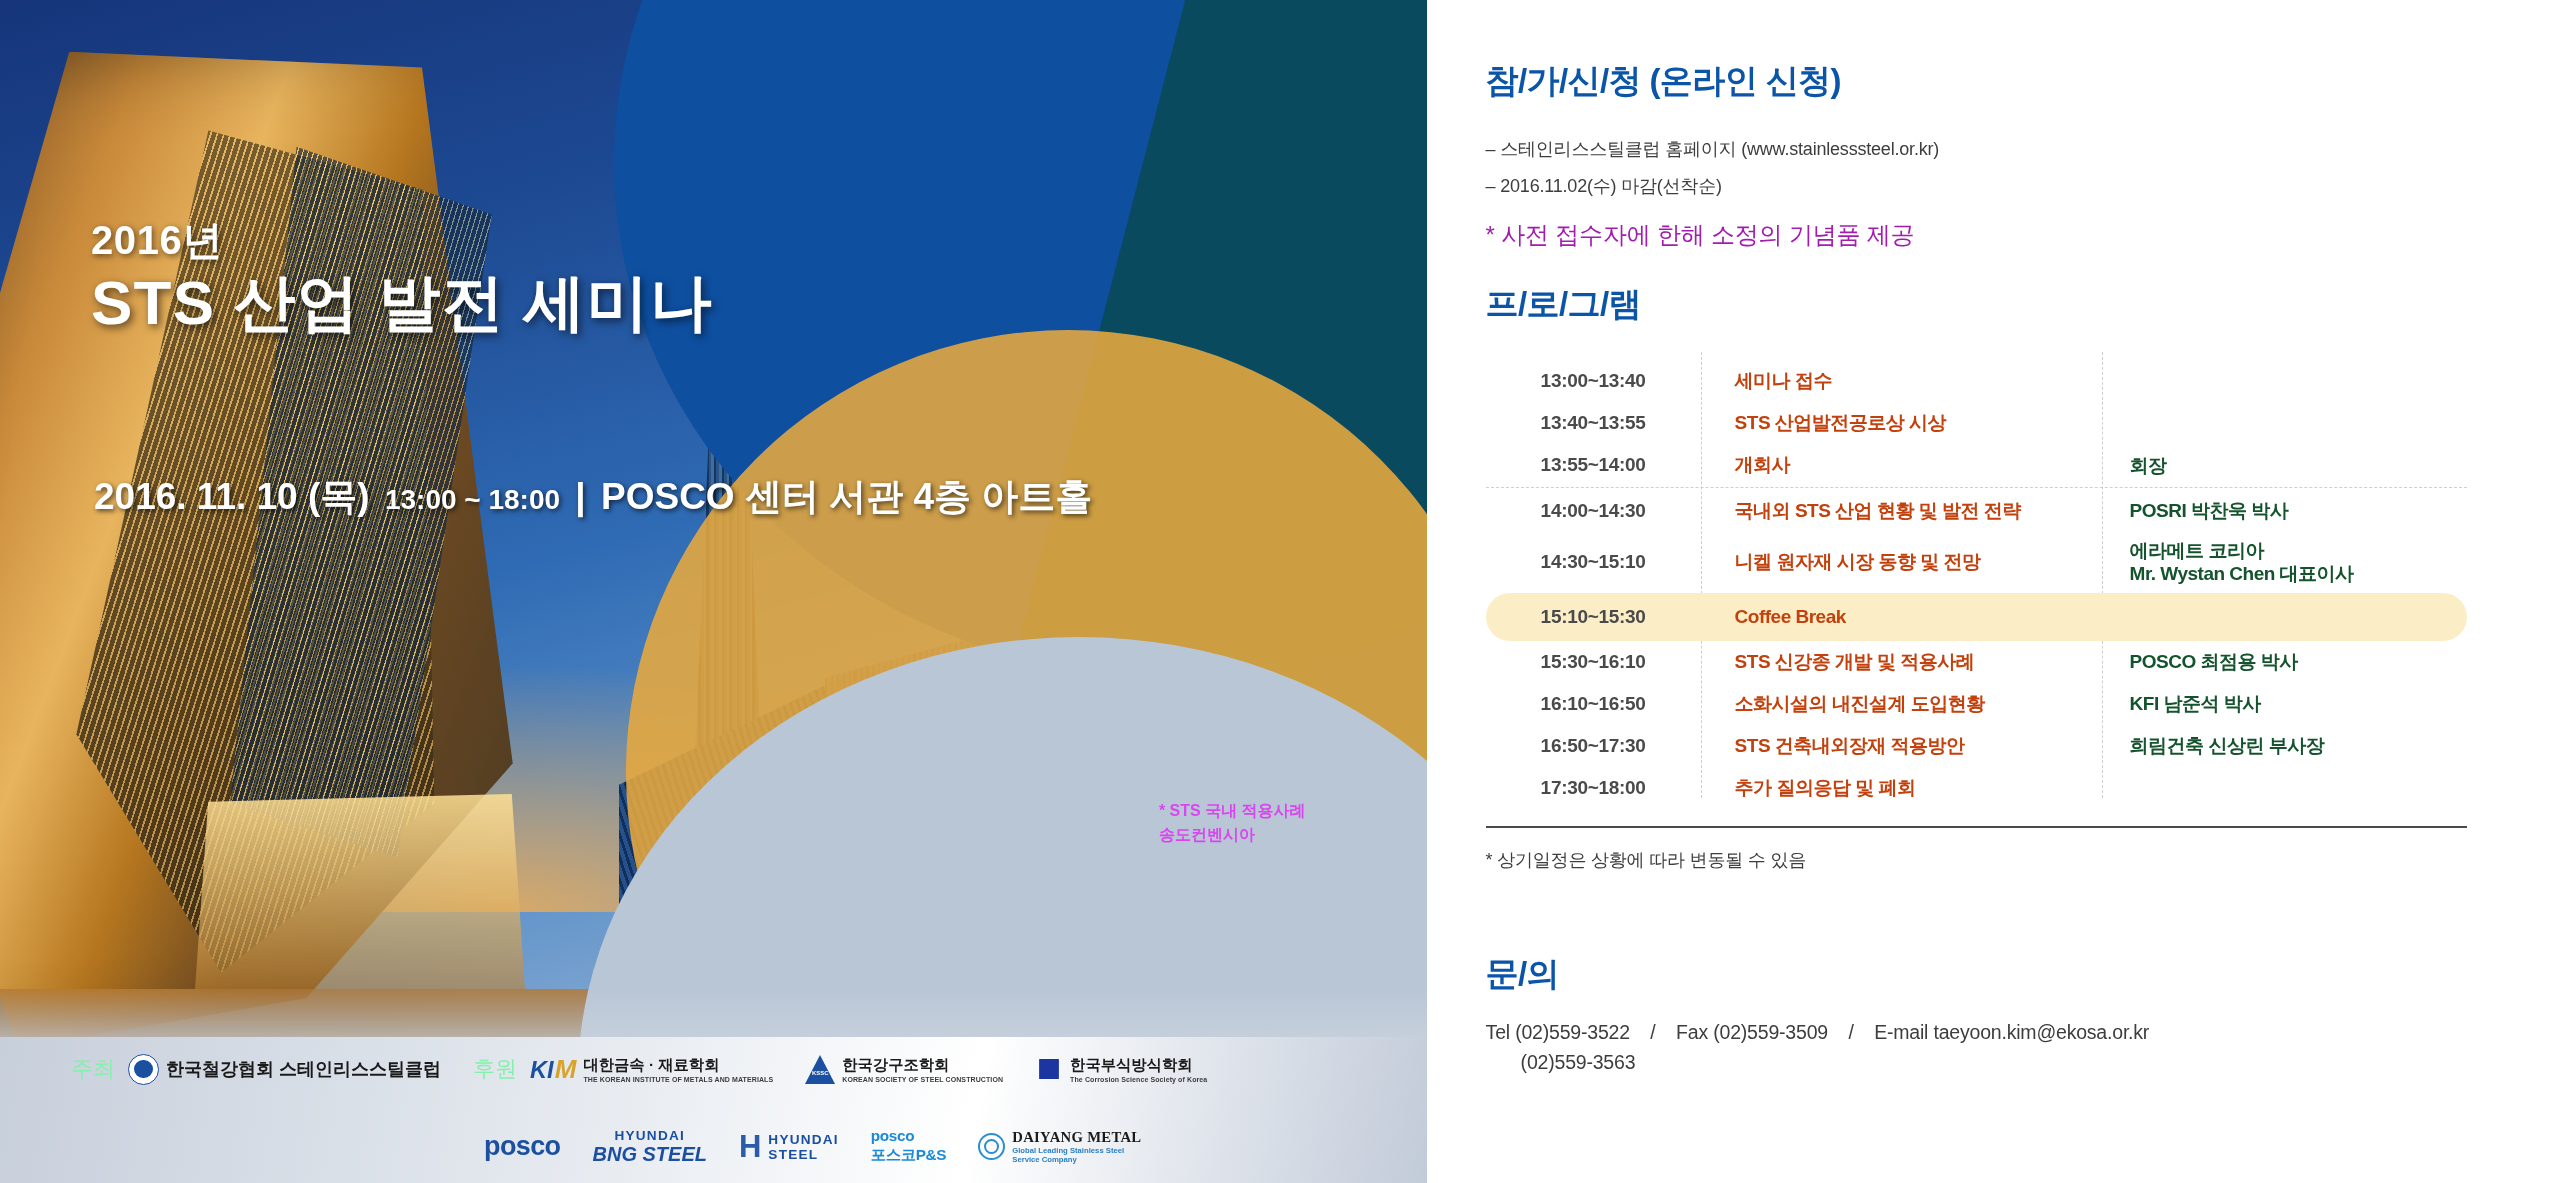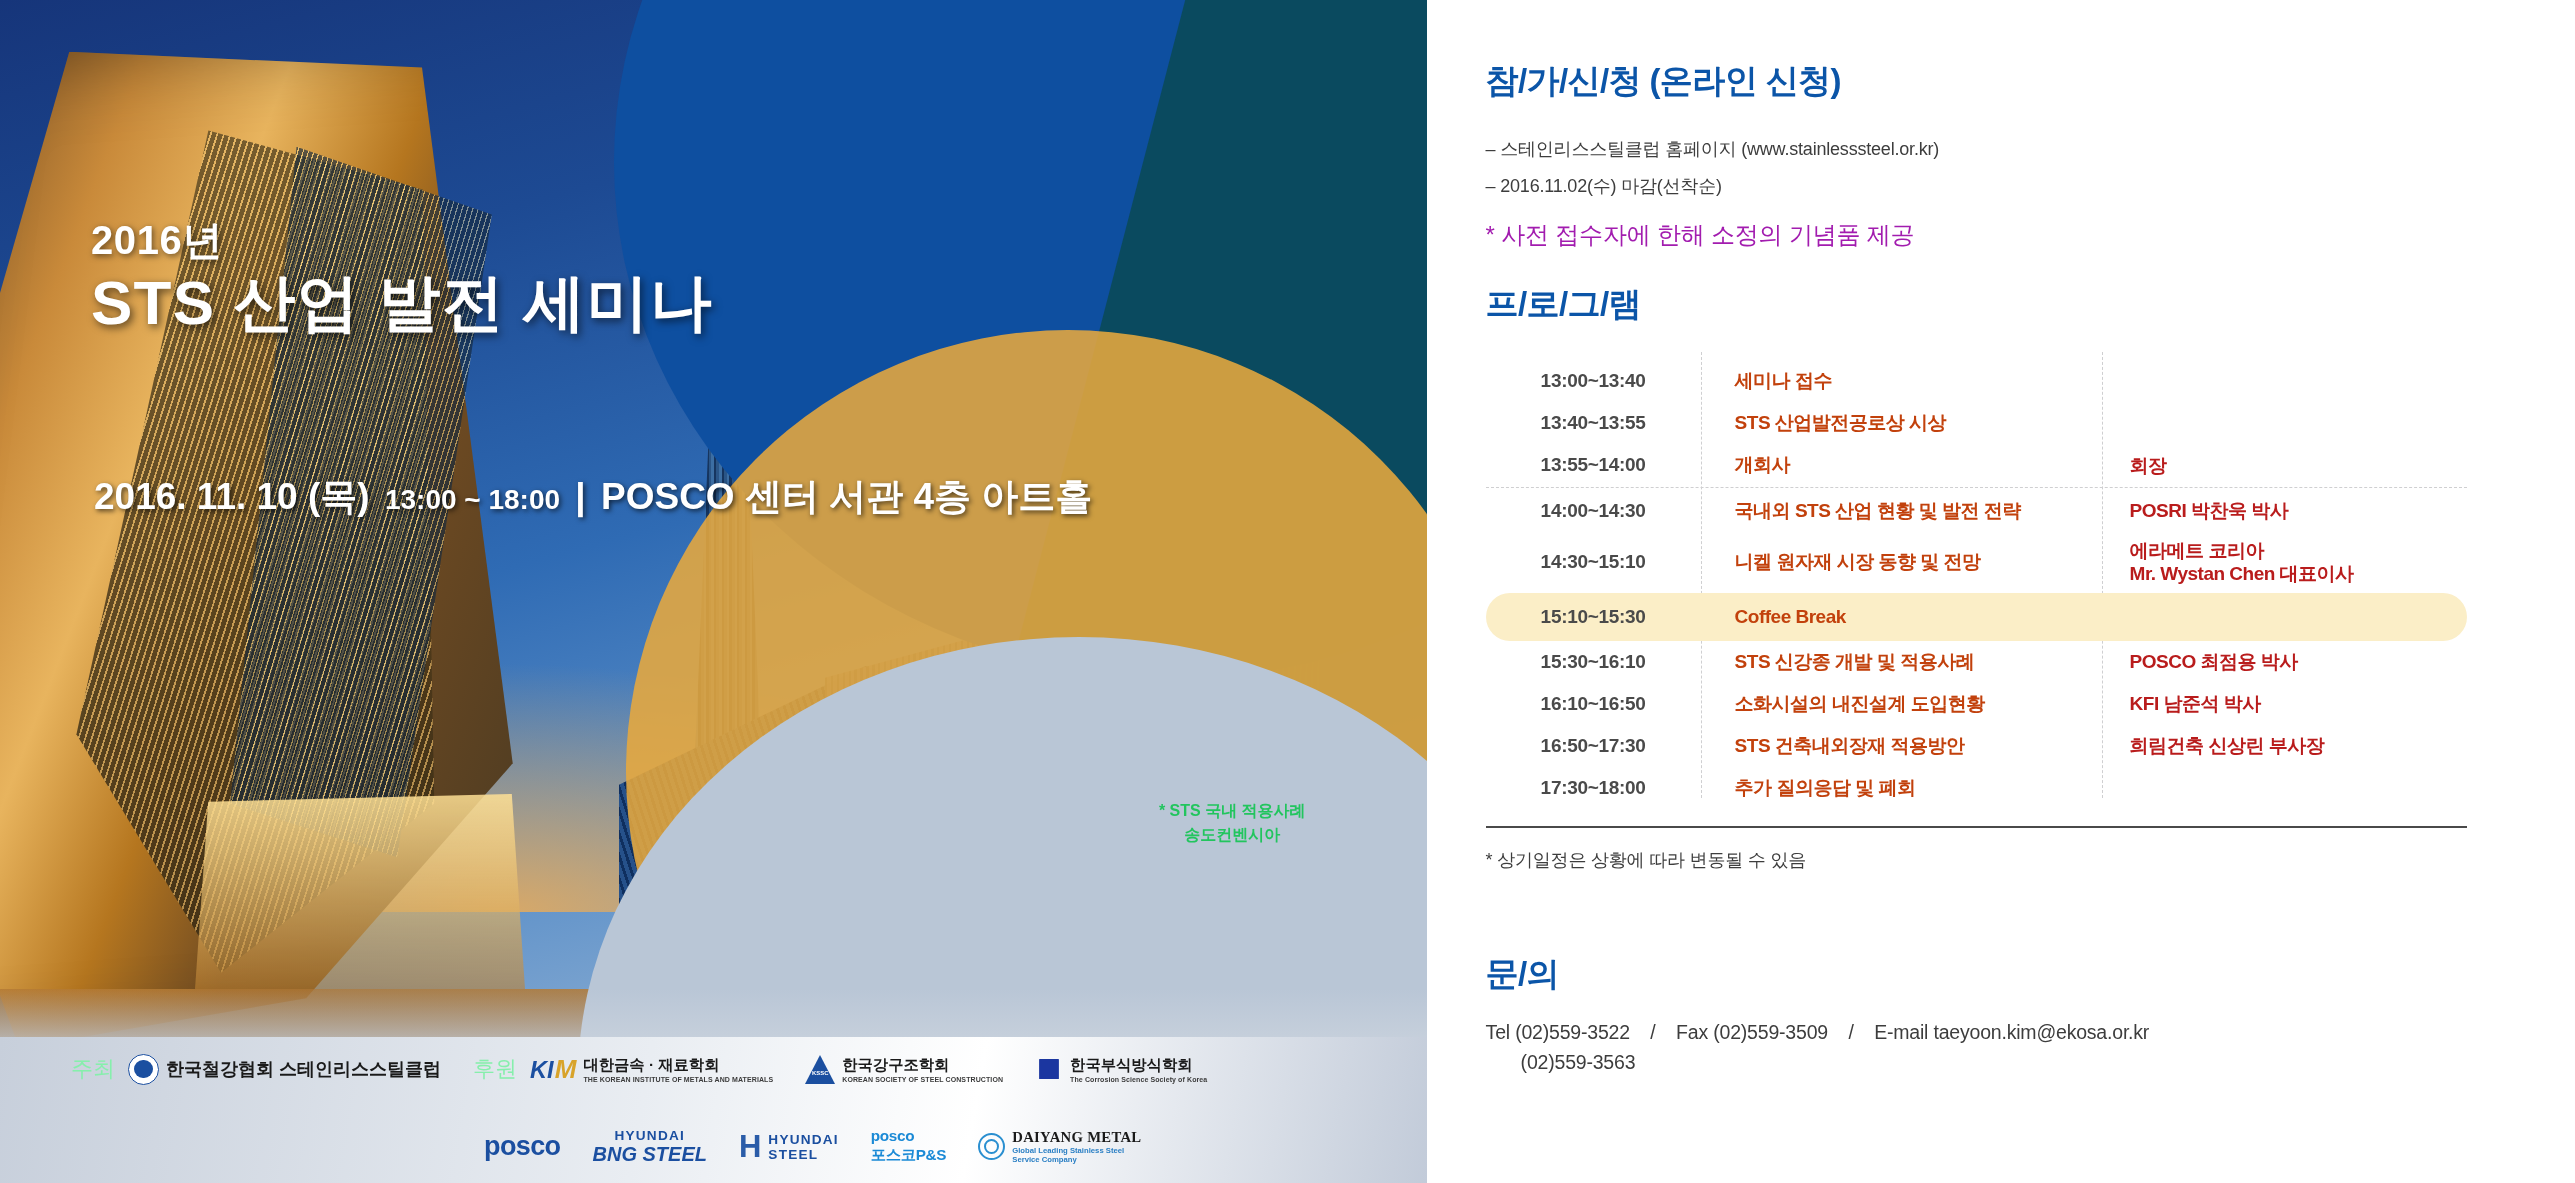--- a/index.html
+++ b/index.html
@@ -88,21 +88,21 @@
   .hero{ position:absolute; left:91px; top:218px; z-index:30; }
   .hero-year{ color:#fff; font-size:40px; font-weight:bold; letter-spacing:0.6px;
     text-shadow:1.8px 2.4px 5.9px rgba(0,0,0,.55); line-height:1.1; }
   .hero-title{ color:#fff; font-size:62px; font-weight:bold; letter-spacing:1.2px;
     text-shadow:2.4px 2.9px 8.3px rgba(0,0,0,.6); line-height:1.15; margin-top:4.7px; white-space:nowrap; }
   .hero-sub{ position:absolute; left:94px; top:472px; z-index:30; color:#fff;
     text-shadow:1.8px 1.8px 5.3px rgba(0,0,0,.65); white-space:nowrap; }
   .hero-sub .big{ font-size:37px; font-weight:bold; }
   .hero-sub .mid{ font-size:28px; font-weight:bold; }
   .photo-caption{ position:absolute; right:121px; top:799px; z-index:30;
-    color:#22c55e; font-size:16px; font-weight:bold; line-height:1.5; text-align:center; }
+    color:#d946ef; font-size:16px; font-weight:bold; line-height:1.5; }
 
   
   .sponsors{ position:absolute; left:0; bottom:17.7px; width:1477px; z-index:40;
     display:flex; flex-direction:column; gap:10.6px; padding:0 71px; }
   .sp-row{ display:flex; align-items:center; }
   .sp-row-1{ gap:0; }
   .sp-label{ color:#86efac; font-size:22px; font-weight:normal; margin-right:13px; white-space:nowrap; }
   .sp-item{ display:flex; align-items:center; gap:7px; margin-right:32px; white-space:nowrap; }
   .sp-ko{ color:#1a1a1a; font-size:18px; font-weight:bold; }
   .sp-ko-sm{ color:#1a1a1a; font-size:15.3px; font-weight:bold; }
@@ -159,21 +159,21 @@
   .thead .vsep{ position:absolute; left:215px; top:8.3px; bottom:8.3px; width:0;
     border-left:1.2px dashed #cfcfd1; }
 
   .tbody{ position:relative; padding-top:8.3px; }
   .vline{ position:absolute; top:0; bottom:10.6px; width:0; border-left:1.2px dashed #cfcfd1; }
   .vline.v1{ left:215px; }
   .vline.v2{ left:616px; }
   .row{ display:flex; align-items:center; min-height:42px; position:relative; }
   .row .c-time{ width:215px; text-align:center; color:#4a4a4a; font-size:19px; font-weight:bold; letter-spacing:-0.3px; }
   .row .c-title{ width:401px; padding-left:34px; color:#c2410c; font-size:19px; font-weight:bold; letter-spacing:-0.5px; }
-  .row .c-speaker{ flex:1; padding-left:28px; color:#b91c1c; font-size:19px; font-weight:bold; letter-spacing:-0.5px; line-height:1.22; }
+  .row .c-speaker{ flex:1; padding-left:28px; color:#14532d; font-size:19px; font-weight:bold; letter-spacing:-0.5px; line-height:1.22; }
   .row.tall{ min-height:61px; }
   .row.hl{ background:#fbeec7; border-radius:31px; min-height:48px; }
   .hsep{ height:0; border-top:1.2px dashed #cfcfd1; margin:1.2px 0; width:100%; }
   .tbl-end{ height:0; border-top:2.4px solid #4a4a4a; margin-top:17.7px; width:100%; }
   .tbl-note{ margin-top:20px; color:#3d3d3d; font-size:18px; letter-spacing:-0.2px; }
 
   #contact{ position:absolute; left:0; top:952px; width:100%; }
   #contact .lines{ margin-top:20px; color:#3d3d3d; font-size:19.5px; letter-spacing:-0.2px; line-height:1.55; }
   #contact .lines .ind{ padding-left:35px; }
   .sp{ display:inline-block; width:15.3px; }

